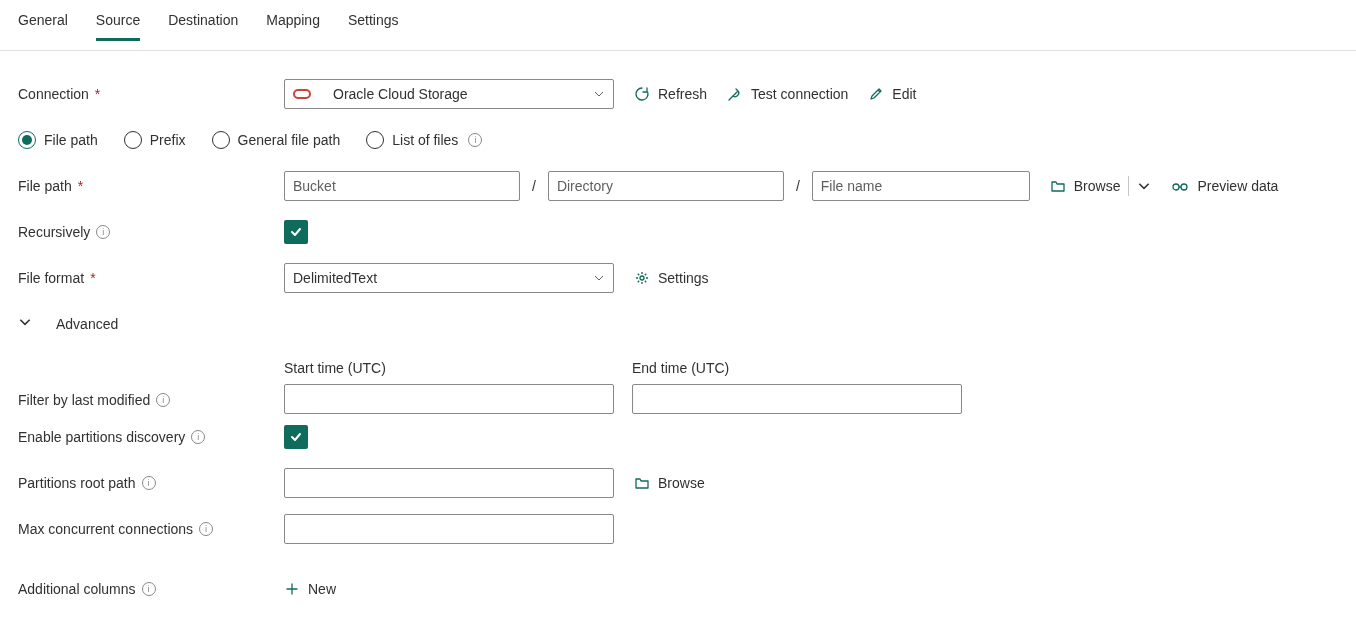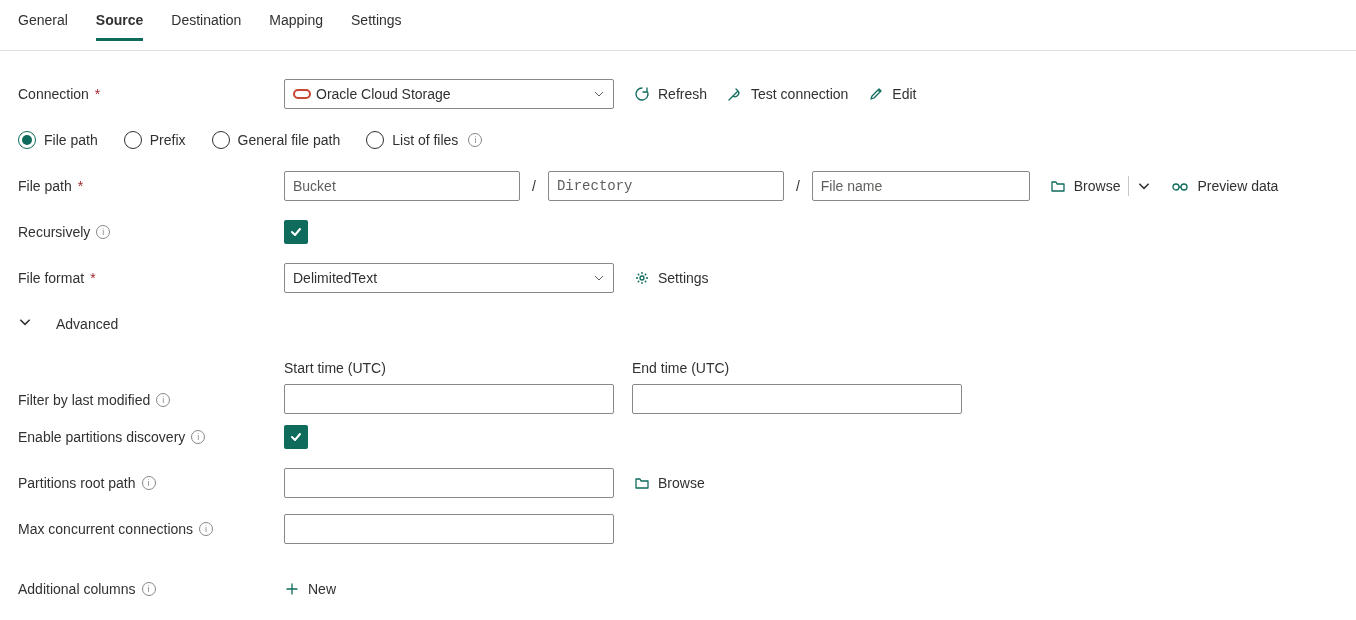--- a/index.html
+++ b/index.html
@@ -17,21 +17,21 @@
     padding: 8px 18px 10px 18px;
     border-bottom: 1px solid #e1dfdd;
   }
   .tab {
     padding: 4px 0 10px 0;
     cursor: pointer;
     color: #323130;
     font-weight: 400;
   }
   .tab.active {
-    font-weight: 700;
+    font-weight: 400;
     border-bottom: 3px solid #0f6b5c;
     margin-bottom: -1px;
   }
   .form {
     padding: 20px 18px 30px 18px;
   }
   .row {
     display: flex;
     align-items: center;
     min-height: 46px;
@@ -64,21 +64,21 @@
     height: 30px;
     border: 1px solid #8a8886;
     border-radius: 2px;
     display: flex;
     align-items: center;
     justify-content: space-between;
     padding: 0 8px;
     cursor: pointer;
     background: #fff;
   }
-  .select-left { display:flex; align-items:center; gap:5px; }
+  .select-left { display:flex; align-items:center; gap:22px; }
   .chevron-down svg, .chevron-raw svg { display:block; }
   .action-link {
     display: flex;
     align-items: center;
     gap: 8px;
     cursor: pointer;
     color: #323130;
   }
   .action-link .icn svg { display:block; }
   .radio-group { display:flex; gap:26px; align-items:center; }
@@ -208,21 +208,21 @@
   </div>
 
   <div class="row">
     <div class="label-col">
       <span>File path</span>
       <span class="req">*</span>
     </div>
     <div class="ctrl-col" style="gap:8px;">
       <input class="text-input" style="width: 236px;" placeholder="Bucket">
       <span class="sep">/</span>
-      <input class="text-input" style="width: 236px; font-family: Liberation Mono, monospace;" placeholder="Directory">
+      <input class="text-input" style="width: 236px;" placeholder="Directory">
       <span class="sep">/</span>
       <input class="text-input" style="width: 218px;" placeholder="File name">
       <div class="action-link" style="margin-left:12px">
         <span class="icn">
           <svg width="16" height="16" viewBox="0 0 16 16">
               <path d="M2 4h4l1 2h7v7H2z" stroke="#0f6b5c" stroke-width="1.3" fill="none" stroke-linejoin="round"></path>
             </svg>
         </span>
         <span>Browse</span>
       </div>

